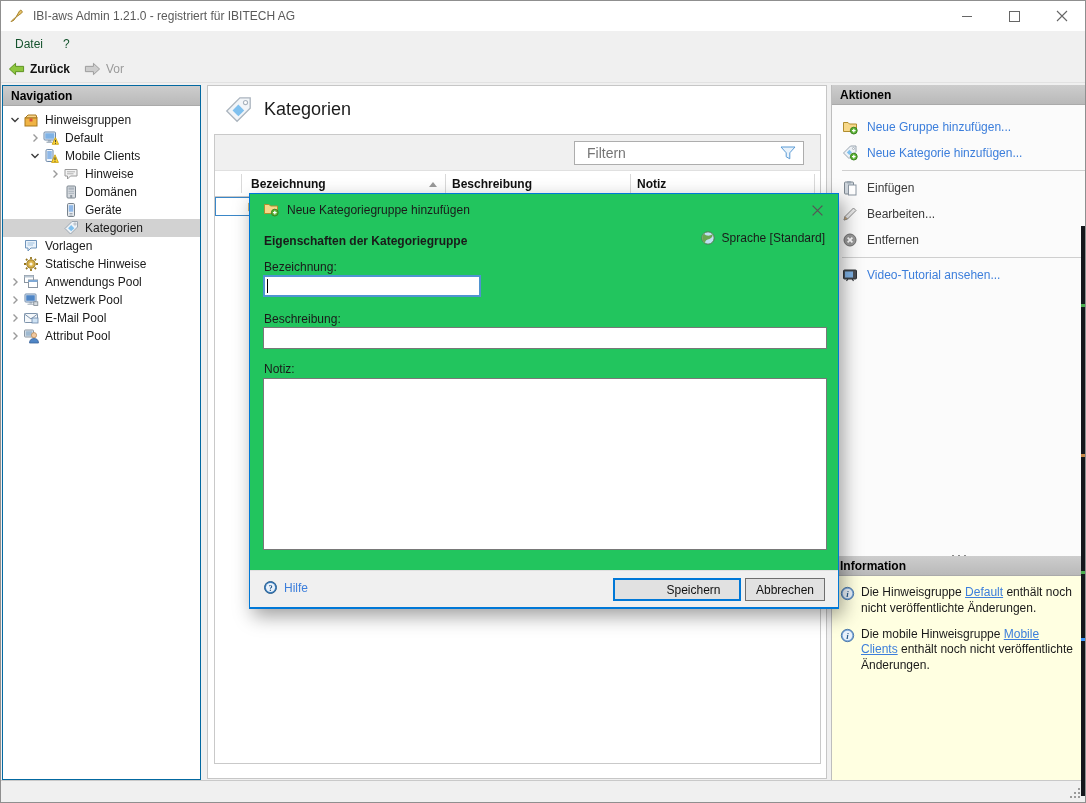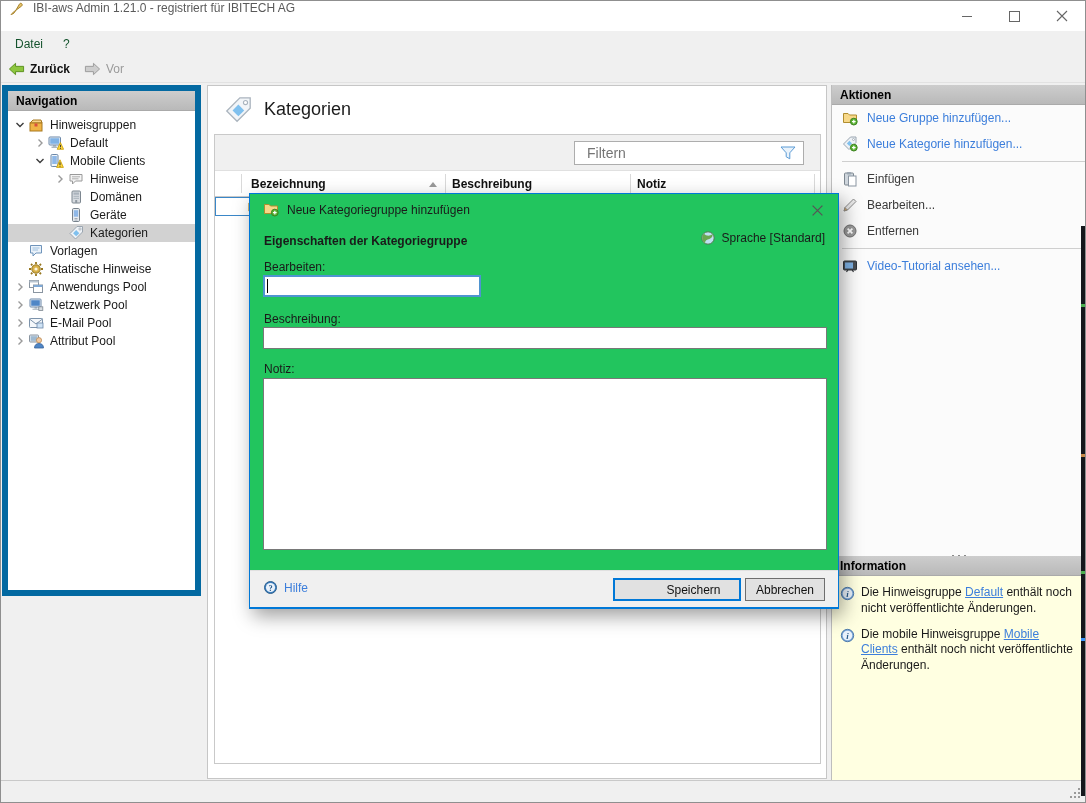--- a/index.html
+++ b/index.html
@@ -3,21 +3,21 @@
 <meta charset="utf-8">
 <style>
   * { margin:0; padding:0; box-sizing:border-box; }
   html,body { background:#d8d8d8; }
   body { font-family:"Liberation Sans", sans-serif; }
   .window { position:relative; width:1086px; height:803px; background:#f0f0f0;
             border:1px solid #8f8f8f; overflow:hidden; }
 
   
   .titlebar { position:absolute; left:0; top:0; right:0; height:30px; background:#fff;
-              display:flex; }
+              display:flex; align-items:center; }
   .app-icon { margin-left:8px; width:16px; height:16px; }
   .title-text { margin-left:8px; font-size:12px; color:#5a5a5a; }
   .winbtns { position:absolute; right:0; top:0; height:30px; display:flex; }
   .winbtn { width:47px; height:30px; display:flex; align-items:center; justify-content:center; }
 
   
   .menubar { position:absolute; left:0; top:30px; right:0; height:25px; background:#f0f0f0;
              display:flex; align-items:center; font-size:12px; color:#14532d; }
   .menu-item { padding:4px 10px; }
   .menu-item:first-child { margin-left:4px; }
@@ -25,22 +25,22 @@
              border-bottom:1px solid #e2e2e2; display:flex; align-items:center; font-size:12px; }
   .tool { display:flex; align-items:center; gap:5px; padding:0 4px; }
   .tool.back { margin-left:3px; font-weight:bold; color:#111; }
   .tool.fwd { margin-left:6px; color:#9a9a9a; }
 
   
   .panel-header { height:20px; background:linear-gradient(#cdcdcd,#b9b9b9);
                   border-bottom:1px solid #aaa; font-weight:bold; font-size:12px; color:#000;
                   display:flex; align-items:center; padding-left:8px; }
 
-  .nav-panel { position:absolute; left:1px; top:84px; width:199px; height:511px;
-               background:#fff; border:6px solid #0369a1; }
+  .nav-panel { position:absolute; left:1px; top:84px; width:199px; height:695px;
+               background:#fff; border:1px solid #0369a1; }
   .tree { padding-top:5px; font-size:12px; color:#1a1a1a; }
   .tree-row { height:18px; display:flex; align-items:center; cursor:default; }
   .tree-row.lvl0 { padding-left:4px; } .tree-row.lvl1 { padding-left:24px; }
   .tree-row.lvl2 { padding-left:44px; }
   .tree-row.selected { background:#d2d2d2; }
   .expander { width:16px; height:16px; display:flex; align-items:center; justify-content:center; }
   .ticon { width:17px; height:16px; margin-right:5px; flex:0 0 17px; }
   .ticon svg, .expander svg { display:block; }
   .tlabel { white-space:nowrap; }
 
@@ -63,21 +63,21 @@
   .col-div { position:absolute; top:3px; bottom:3px; width:1px; background:#d9d9d9; }
   .sort-asc { position:absolute; left:214px; top:11px; width:0; height:0;
               border-left:4px solid transparent; border-right:4px solid transparent;
               border-bottom:5px solid #9a9a9a; }
   .sel-row { position:absolute; left:0; right:6px; top:62px; height:19px; background:#fff;
              border:1px solid #3a87c8; }
   .row-icon { position:absolute; left:31px; top:2px; }
 
   .right-panel { position:absolute; left:830px; right:0; top:84px; height:695px;
                  background:#fbfbfb; border-left:1px solid #bdbdbd; }
-  .actions-list { font-size:12px; }
+  .actions-list { padding-top:9px; font-size:12px; }
   .action-row { display:flex; align-items:center; gap:9px; padding:5px 4px 5px 10px; color:#3a3a3a; }
   .action-row.link { color:#3c7edb; }
   .action-row .aicon { flex:0 0 16px; height:16px; }
   .action-sep { border-top:1px solid #cfcfcf; margin:4px 0 4px 10px; }
   .splitter-dots { position:absolute; top:461px; left:0; right:0; height:8px; text-align:center; }
   .splitter-dots i { display:inline-block; width:2px; height:2px; background:#8a8a8a; margin:0 2px;
                     vertical-align:middle; }
   .info-section { position:absolute; left:0; right:0; top:471px; bottom:0; }
   .info-body { position:absolute; left:0; right:0; top:20px; bottom:0; background:#ffffe1;
                padding:9px 6px 0 8px; font-size:12px; color:#1a1a1a; }
@@ -542,21 +542,21 @@
 
     <div class="dlg-section">Eigenschaften der Kategoriegruppe</div>
     <div class="dlg-lang">
       <svg width="16" height="16" viewBox="0 0 16 16">
         <circle cx="8" cy="8" r="6.2" fill="#bfe0f2" stroke="#4e7a4e"></circle>
         <path d="M4 3.8 C6 6.3 10 6.3 12.5 4.3 C13 6.8 11 8.8 8.5 9.3 C6 9.8 4.5 11.8 5.5 13.3 C3 12.3 1.9 9.8 2.3 7.3 C2.6 5.8 3.1 4.8 4 3.8 Z" fill="#6aa84f"></path>
       </svg>
       <span>Sprache [Standard]</span>
     </div>
 
-    <div class="dlg-label" style="top:66px">Bearbeiten:</div>
+    <div class="dlg-label" style="top:66px">Bezeichnung:</div>
     <input class="dlg-input fld-bez" type="text" value="" style="">
     <span class="caret"></span>
 
     <div class="dlg-label" style="top:118px">Beschreibung:</div>
     <input class="dlg-input fld-besch" type="text" value="" style="">
 
     <div class="dlg-label" style="top:168px">Notiz:</div>
     <textarea class="fld-notiz" style=""></textarea>
 
     <div class="dlg-footer">

